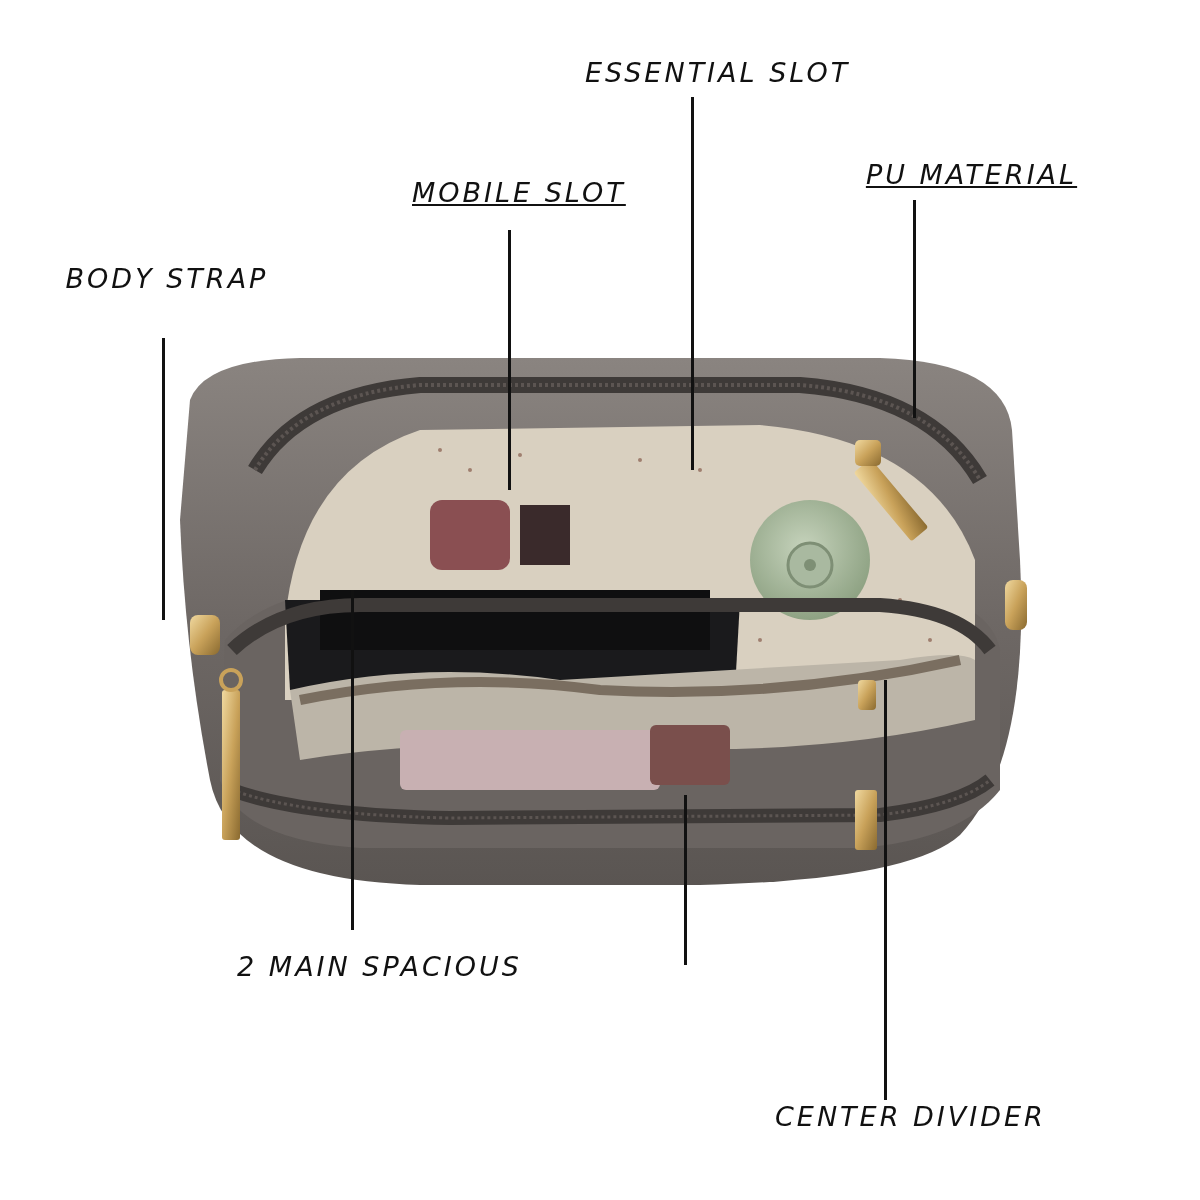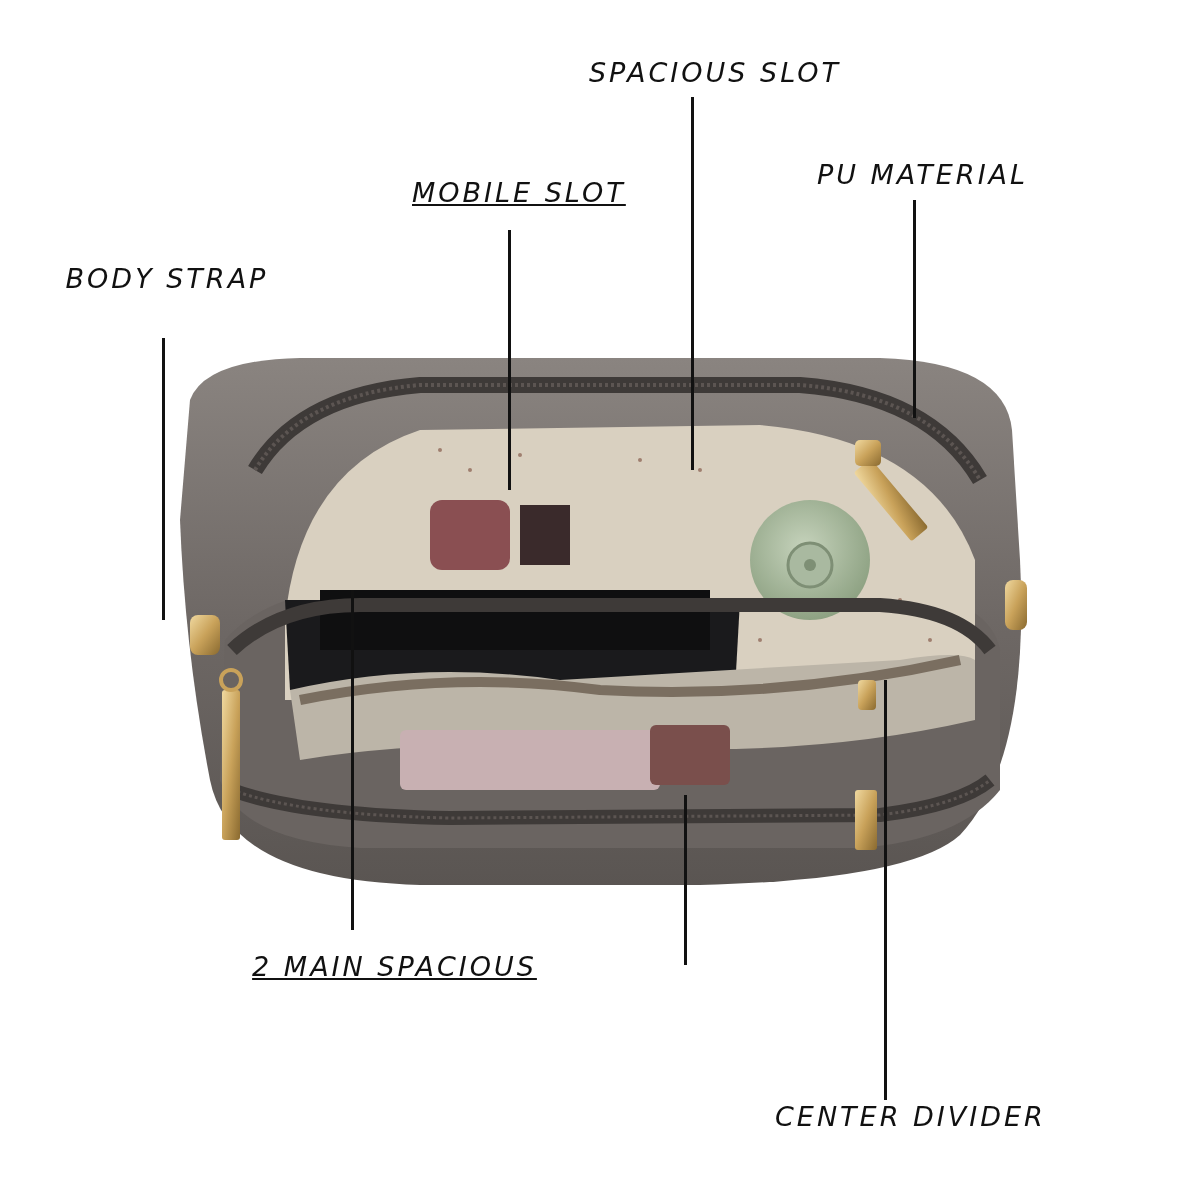--- a/index.html
+++ b/index.html
@@ -98,25 +98,25 @@
 <div class="line" style="left:684px; top:795px; height:170px;"></div>
 <div class="line" style="left:884px; top:680px; height:420px;"></div>
 
 <div class="label" style="left:42px; top:262px; width:310px;">
   <div style="margin-left:-60px;">BODY STRAP</div>
 </div>
 <div class="label" style="left:412px; top:176px; width:210px;text-decoration:underline;">
   <div>MOBILE SLOT</div>
 </div>
 <div class="label" style="left:585px; top:56px; width:260px;">
-  <div>SPACIOUS SLOT</div>
+  <div>ESSENTIAL SLOT</div>
 </div>
-<div class="label" style="left:815px; top:158px; width:215px;">
+<div class="label" style="left:864px; top:158px; width:215px;text-decoration:underline;">
   <div>PU MATERIAL</div>
 </div>
-<div class="label" style="left:252px; top:950px; width:285px;text-decoration:underline;">
+<div class="label" style="left:237px; top:950px; width:285px;">
   <div>2 MAIN SPACIOUS</div>
 </div>
 <div class="label" style="left:570px; top:970px; width:250px;">
 </div>
 <div class="label" style="left:775px; top:1100px; width:255px;">
   <div>CENTER DIVIDER</div>
 </div>
 
 </body></html>

